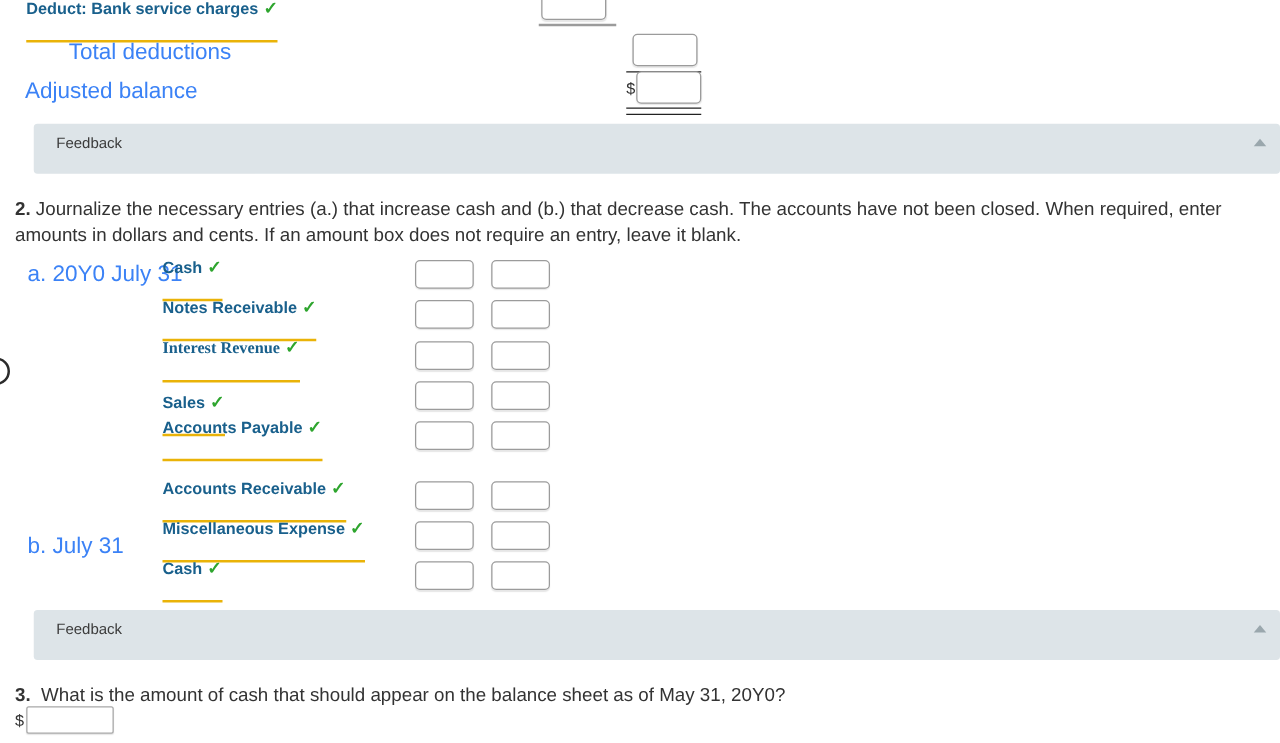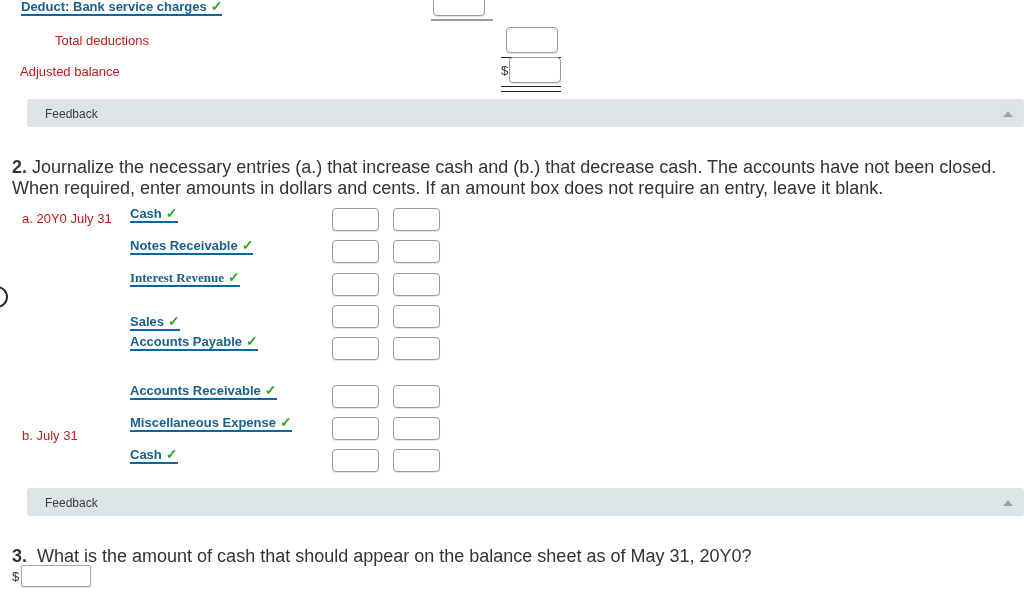--- a/index.html
+++ b/index.html
@@ -20,37 +20,37 @@
 
   
   .abs { position: absolute; }
 
   
   .acct-link {
     color: #19608c;
     font-weight: bold;
     font-size: 13px;
     white-space: nowrap;
-    border-bottom: 2px solid #0369a1;
-    padding-bottom: 0;
+    border-bottom: 2px solid #eab308;
+    padding-bottom: 18px;
     display: inline-block;
     line-height: 15px;
   }
   .acct-link .chk {
     color: #2ea52e;
     font-weight: bold;
     font-size: 14px;
     margin-left: 4px;
     display: inline-block;
   }
 
   
   .plain-label {
-    font-size: 13px;
-    color: #b91c1c;
+    font-size: 18px;
+    color: #3b82f6;
     white-space: nowrap;
     line-height: 16px;
   }
 
   
   .amt-box {
     box-sizing: border-box;
     width: 47px;
     height: 23px;
     border: 1px solid #9b9b9b;
@@ -90,21 +90,21 @@
     border-bottom: 1px solid #222222;
   }
   .rule-gray {
     border-top: 2px solid #9b9b9b;
     height: 0;
   }
 
   
   .feedback-bar {
     position: absolute;
-    height: 28px;
+    height: 40px;
     background: #dde4e8;
     border-radius: 3px;
     box-sizing: border-box;
   }
   .feedback-bar .fb-label {
     position: absolute;
     left: 18px;
     top: 8px;
     font-size: 12px;
     color: #3b3b3b;
@@ -118,21 +118,21 @@
     height: 0;
     border-left: 5px solid transparent;
     border-right: 5px solid transparent;
     border-bottom: 6px solid #9aa7ad;
     cursor: pointer;
   }
 
   
   .q-text {
     position: absolute;
-    font-size: 18px;
+    font-size: 15px;
     color: #333333;
     line-height: 21px;
   }
   .q-text b { font-weight: bold; }
 
   
   .edge-arc {
     position: absolute;
     left: -14px;
     top: 286px;

